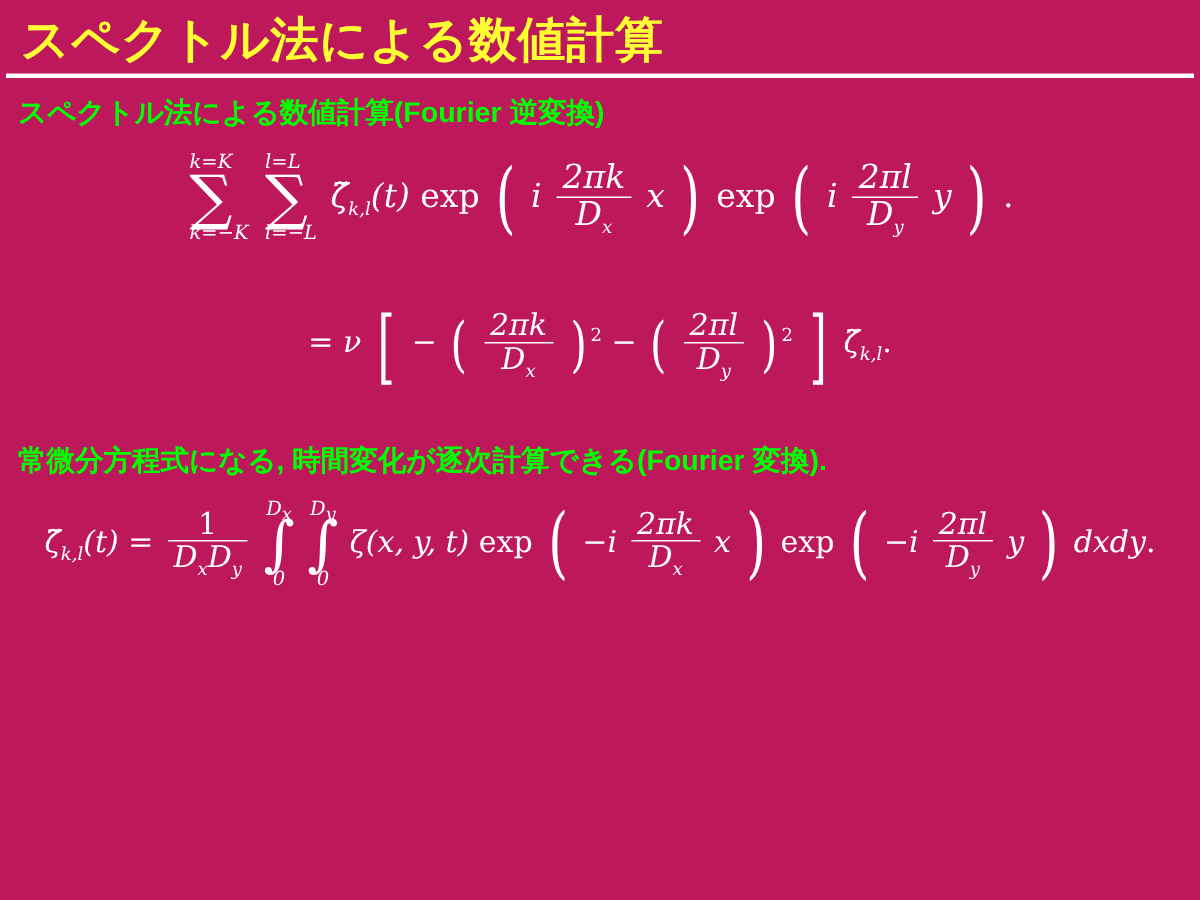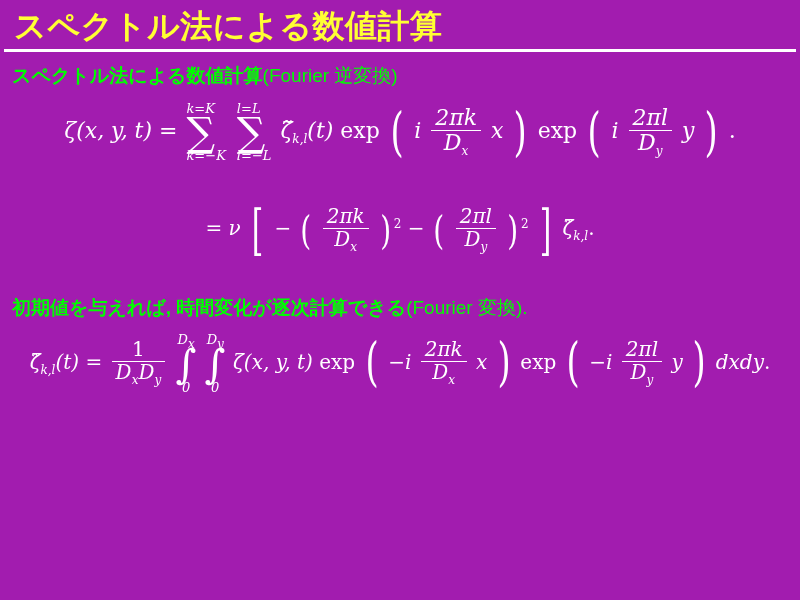--- a/index.html
+++ b/index.html
@@ -10,21 +10,21 @@
   body {
     width: 800px;
     height: 600px;
     overflow: hidden;
     font-family: "Liberation Sans", sans-serif;
   }
   .slide {
     position: relative;
     width: 800px;
     height: 600px;
-    background: #a21caf;
+    background: #be185d;
     box-sizing: border-box;
   }
   .title {
     color: #ffff33;
     font-size: 32px;
     font-weight: bold;
     padding: 8px 14px 4px 14px;
     letter-spacing: 0.5px;
     line-height: 1.15;
     white-space: nowrap;
@@ -38,21 +38,21 @@
     padding: 6px 10px 0 10px;
   }
   .lead {
     color: #00ff00;
     font-size: 19px;
     font-weight: bold;
     margin: 6px 0 2px 2px;
     line-height: 1.3;
   }
   .lead .paren {
-    font-weight: normal;
+    font-weight: bold;
   }
   .formula {
     color: #ffffff;
     text-align: center;
     font-family: "DejaVu Serif", serif;
     margin: 6px 0 10px 0;
   }
   .f1 { margin-top: 14px; }
   .f2 { margin-top: 10px; }
   .f3 { margin-top: 12px; }
@@ -140,21 +140,20 @@
   <div class="title-rule"></div>
 
   <div class="content">
 
     <div class="lead">
       <span>スペクトル法による数値計算</span><span class="paren">(Fourier 逆変換)</span>
     </div>
 
     <div class="formula f1">
       <span class="math big">
-        <span class="it">ζ(x, y, t) =</span>
         <span class="sum">
           <span class="lim">k=K</span>
           <span class="sym">∑</span>
           <span class="lim">k=−K</span>
         </span>
         <span class="sum">
           <span class="lim">l=L</span>
           <span class="sym">∑</span>
           <span class="lim">l=−L</span>
         </span>
@@ -204,21 +203,21 @@
         </span>
         <span class="paren-big">)</span><span class="sup">2</span>
         <span class="brk">]</span>
         <span class="it">ζ̃</span><span class="sub it">k,l</span><span>.</span>
       </span>
     </div>
 
     <div class="gap-b"></div>
 
     <div class="lead">
-      <span>初期値を与えれば, 時間変化が逐次計算できる</span><span class="paren">(Fourier 変換).</span>
+      <span>常微分方程式になる, 時間変化が逐次計算できる</span><span class="paren">(Fourier 変換).</span>
     </div>
 
     <div class="formula f3">
       <span class="math mid">
         <span class="it">ζ̃</span><span class="sub it">k,l</span><span class="it">(t)</span>
         <span>=</span>
         <span class="frac">
           <span class="num">1</span>
           <span class="den it"><span>D</span><span class="sub">x</span><span>D</span><span class="sub">y</span></span>
         </span>

